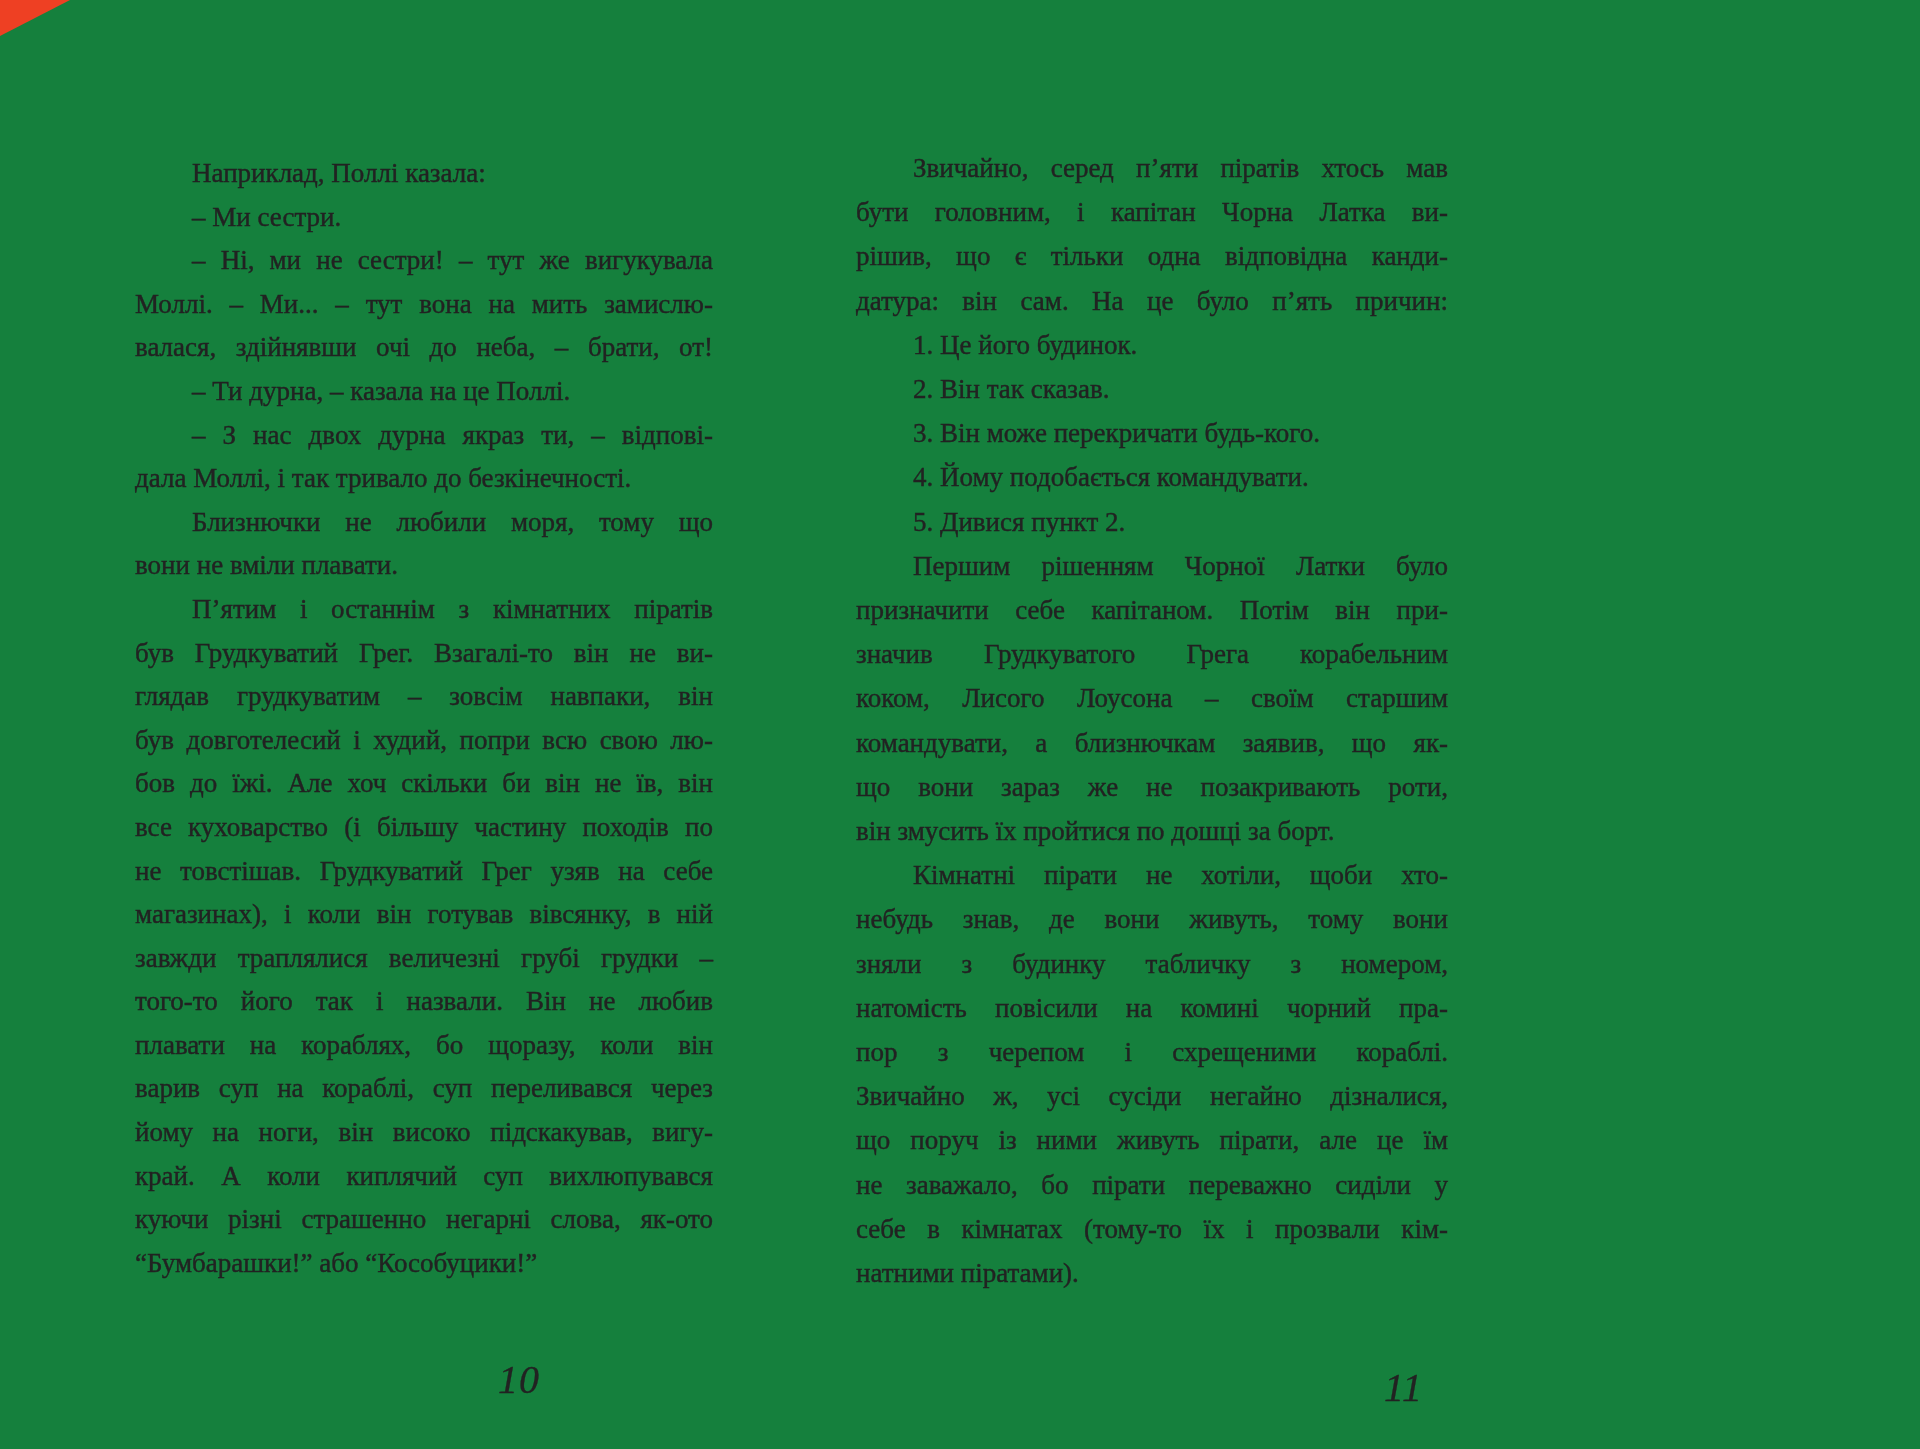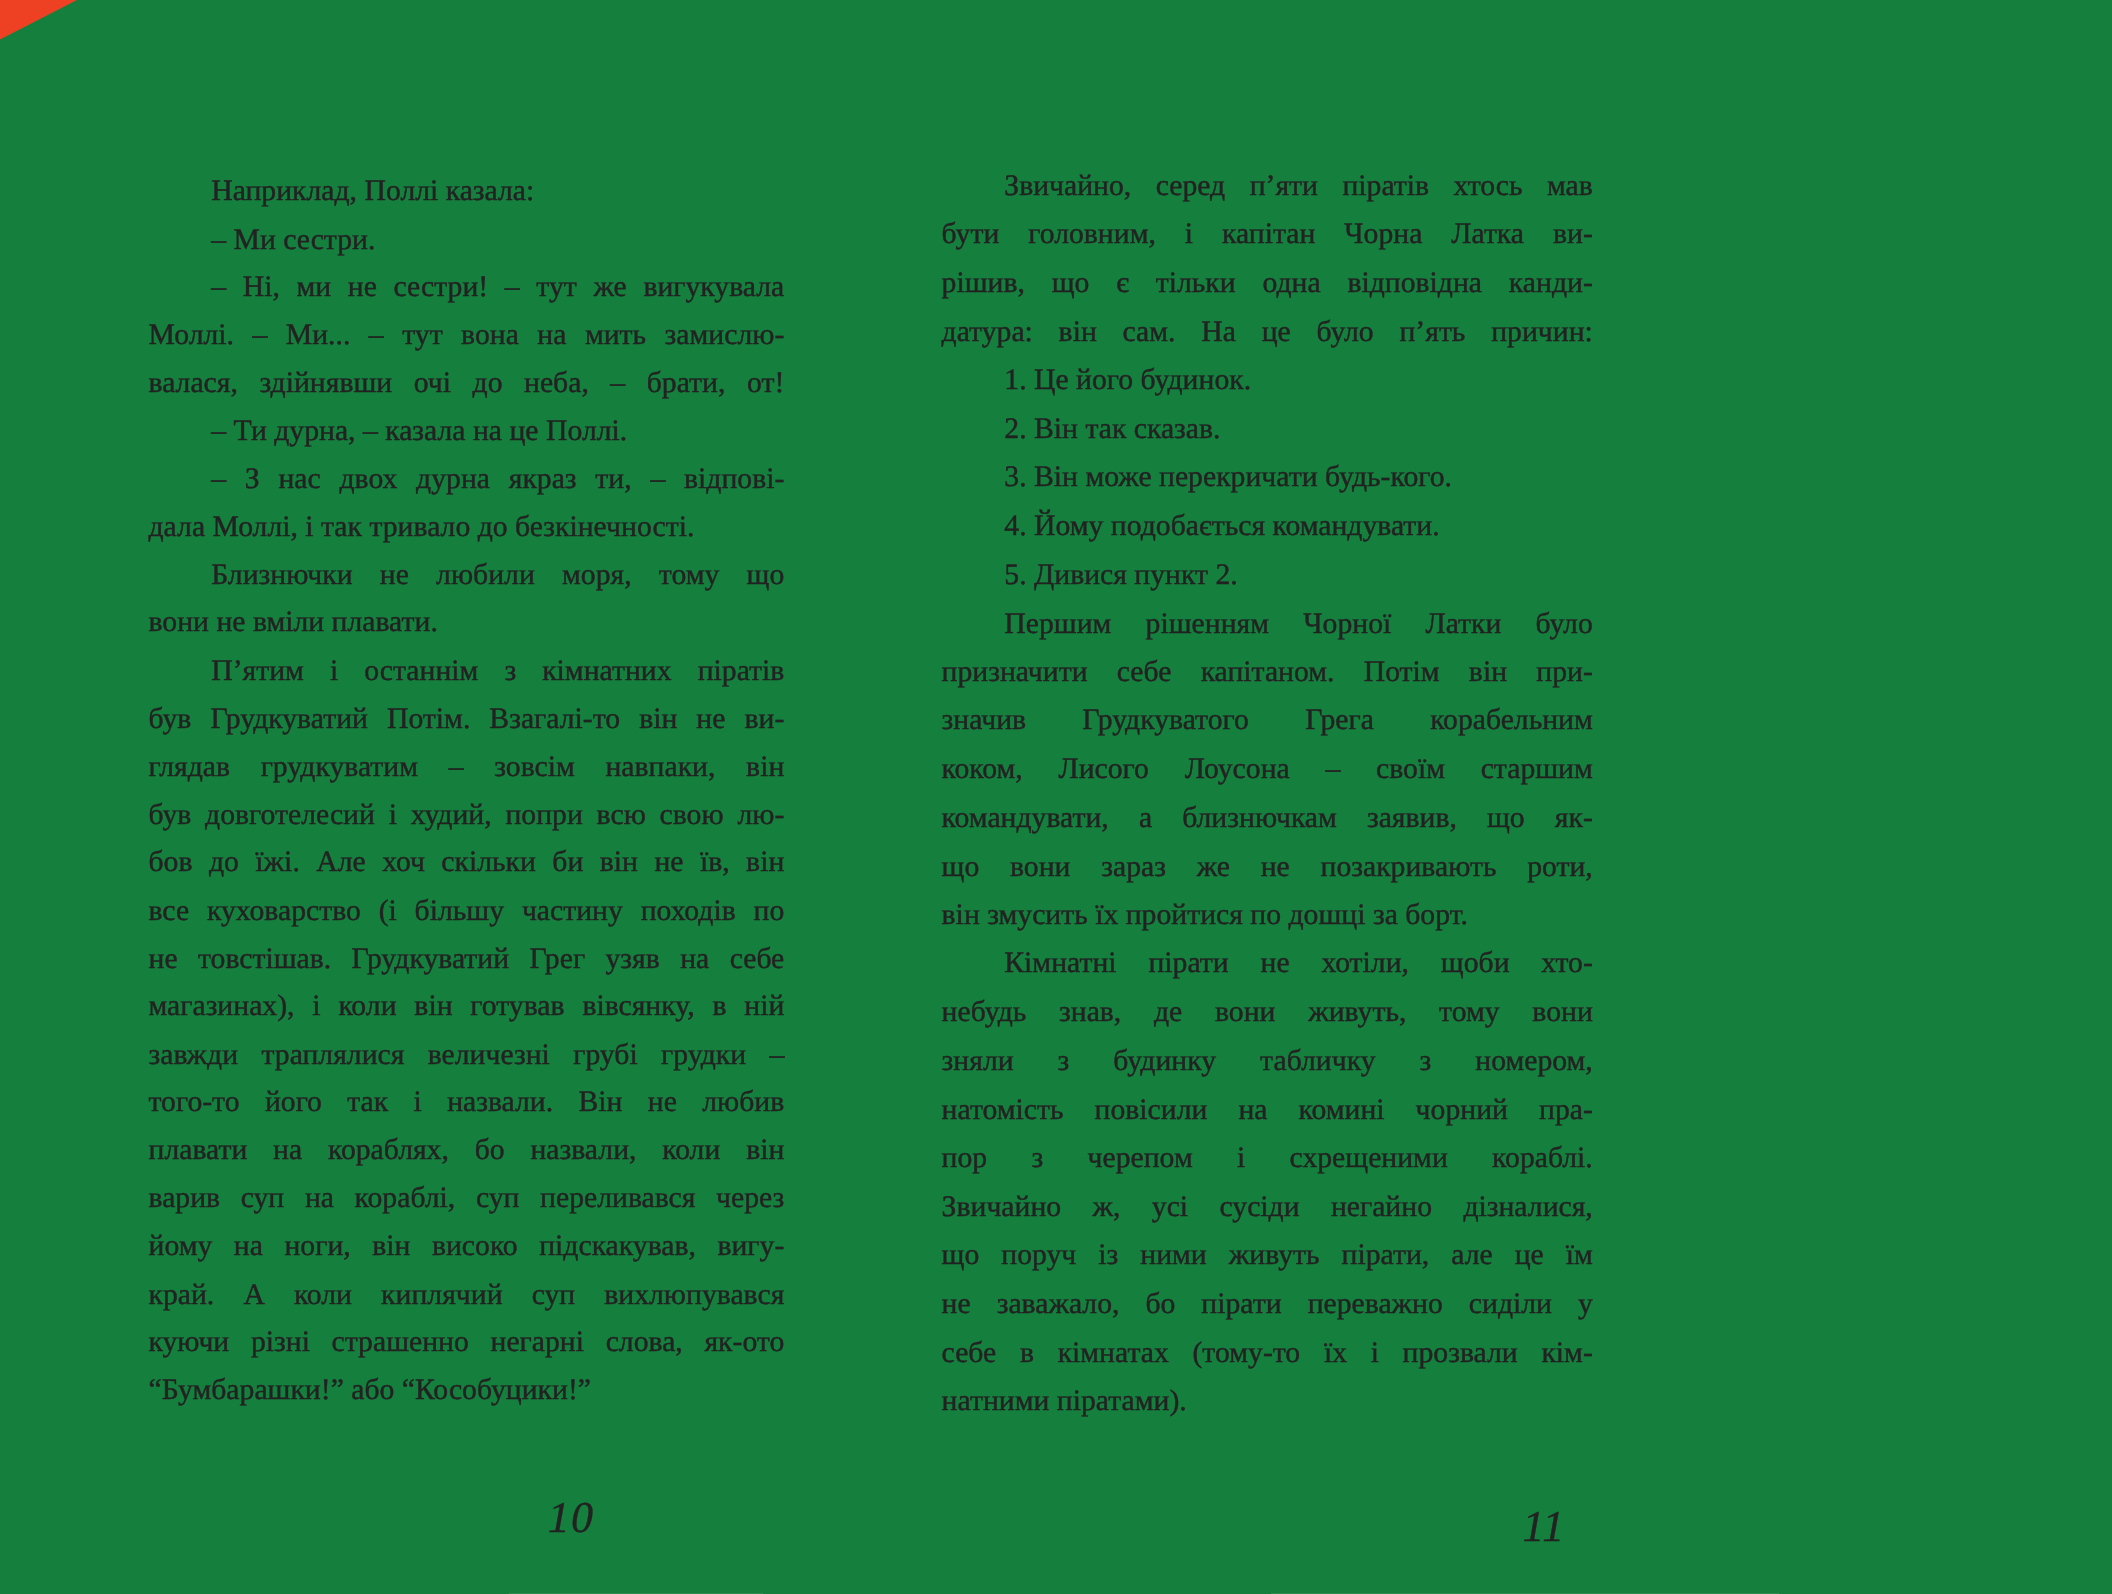--- a/index.html
+++ b/index.html
@@ -69,30 +69,30 @@
         <div class="line indent">– Ми сестри.</div>
         <div class="line indent just">– Ні, ми не сестри! – тут же вигукувала</div>
         <div class="line just">Моллі. – Ми... – тут вона на мить замислю-</div>
         <div class="line just">валася, здійнявши очі до неба, – брати, от!</div>
         <div class="line indent">– Ти дурна, – казала на це Поллі.</div>
         <div class="line indent just">– З нас двох дурна якраз ти, – відпові-</div>
         <div class="line">дала Моллі, і так тривало до безкінечності.</div>
         <div class="line indent just">Близнючки не любили моря, тому що</div>
         <div class="line">вони не вміли плавати.</div>
         <div class="line indent just">П’ятим і останнім з кімнатних піратів</div>
-        <div class="line just">був Грудкуватий Потім. Взагалі-то він не ви-</div>
+        <div class="line just">був Грудкуватий Грег. Взагалі-то він не ви-</div>
         <div class="line just">глядав грудкуватим – зовсім навпаки, він</div>
         <div class="line just">був довготелесий і худий, попри всю свою лю-</div>
         <div class="line just">бов до їжі. Але хоч скільки би він не їв, він</div>
         <div class="line just">все куховарство (і більшу частину походів по</div>
         <div class="line just">не товстішав. Грудкуватий Грег узяв на себе</div>
         <div class="line just">магазинах), і коли він готував вівсянку, в ній</div>
         <div class="line just">завжди траплялися величезні грубі грудки –</div>
         <div class="line just">того-то його так і назвали. Він не любив</div>
-        <div class="line just">плавати на кораблях, бо назвали, коли він</div>
+        <div class="line just">плавати на кораблях, бо щоразу, коли він</div>
         <div class="line just">варив суп на кораблі, суп переливався через</div>
         <div class="line just">йому на ноги, він високо підскакував, вигу-</div>
         <div class="line just">край. А коли киплячий суп вихлюпувався</div>
         <div class="line just">куючи різні страшенно негарні слова, як-ото</div>
         <div class="line">“Бумбарашки!” або “Кособуцики!”</div>
       </div>
   </div>
 
   <div class="page page-right">
     <div class="text-col">

